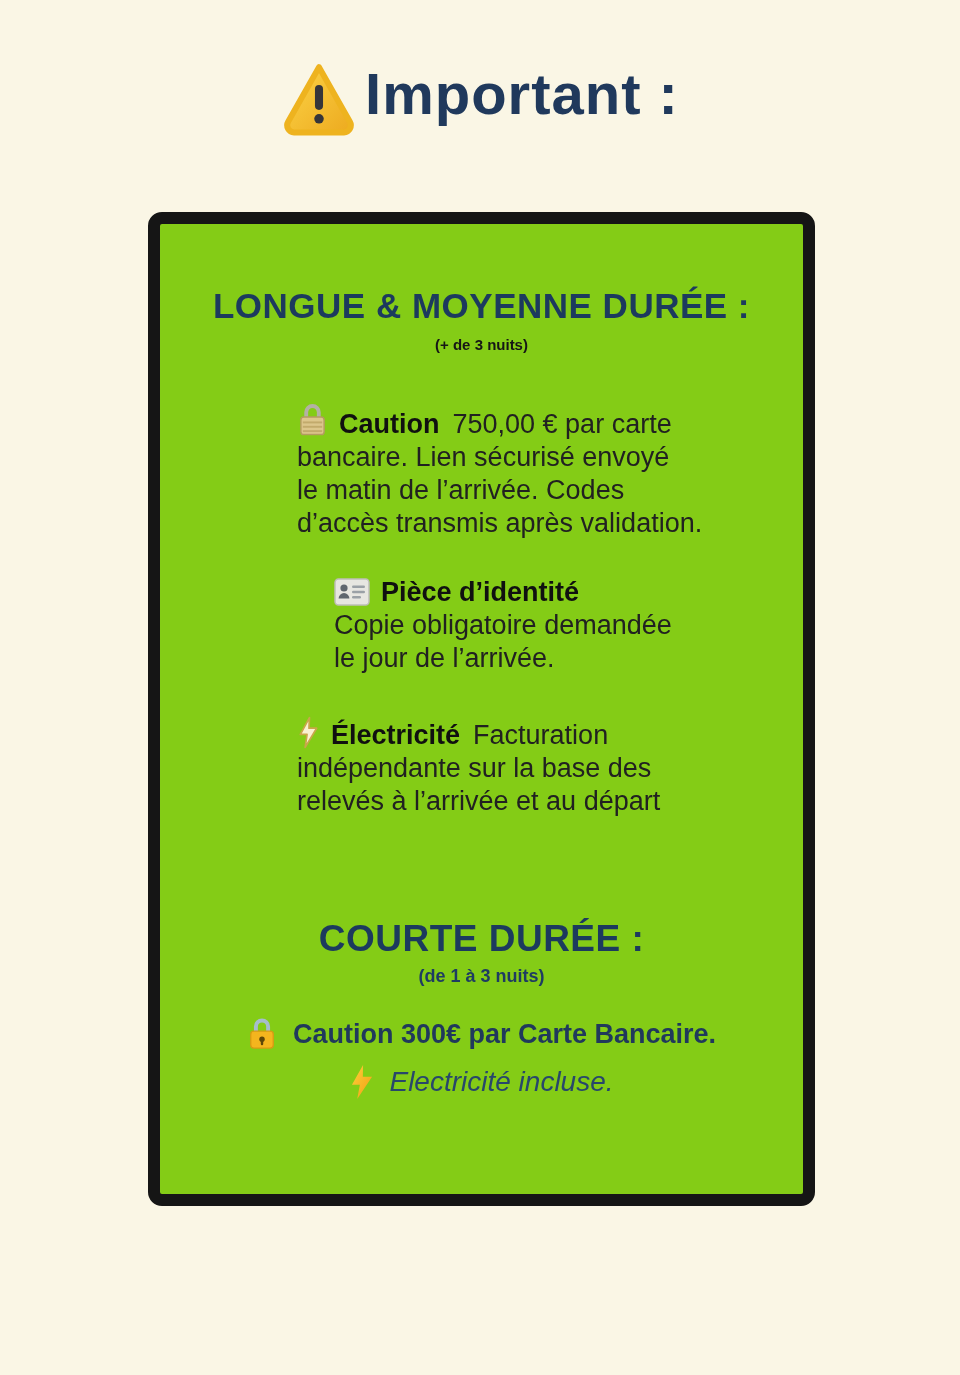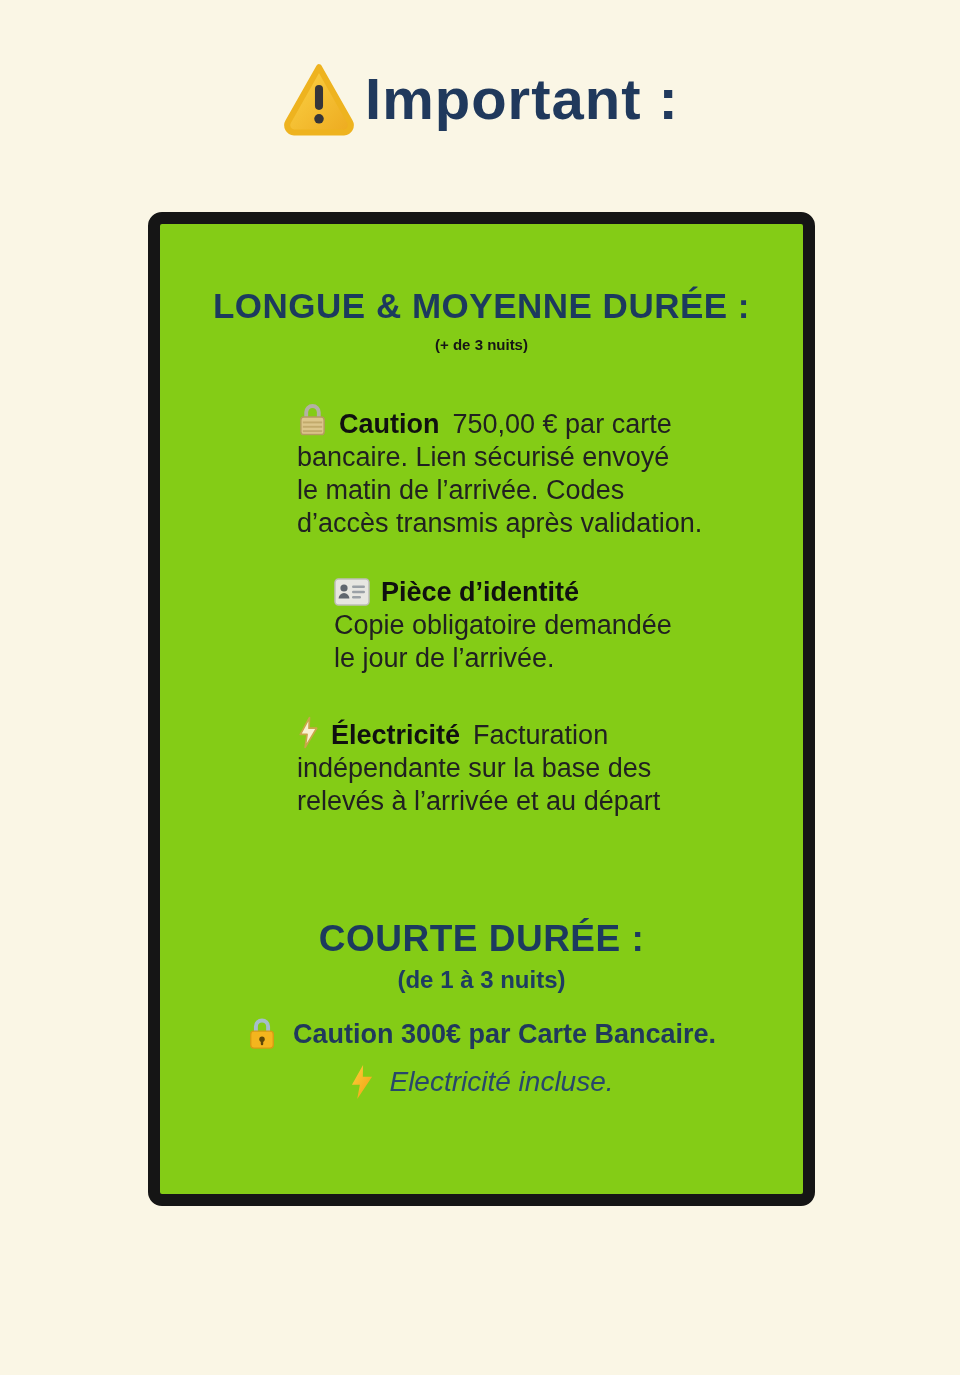--- a/index.html
+++ b/index.html
@@ -4,36 +4,36 @@
 <style>
   html,body{margin:0;padding:0;}
   body{
     width:960px;height:1375px;position:relative;overflow:hidden;
     background:#faf6e5;
     font-family:"Liberation Sans",sans-serif;
   }
   
   .title-row{
     position:absolute;top:60px;left:0;width:100%;
-    display:flex;justify-content:center;align-items:center;gap:8px;
+    display:flex;justify-content:center;align-items:flex-start;gap:8px;
   }
   .warn-icon svg{width:76px;height:76px;display:block;}
   .page-title{
     margin:0;font-size:58px;font-weight:bold;color:#20395c;letter-spacing:1px;
   }
   
   .card{
     position:absolute;left:148px;top:212px;width:643px;height:970px;
     background:#84cc16;border:12px solid #151515;border-radius:14px;
   }
   .center{position:absolute;left:0;width:100%;text-align:center;margin:0;}
   .h-long{top:62px;font-size:35px;font-weight:bold;color:#1c3a5e;letter-spacing:.5px;}
   .sub-long{top:112px;font-size:15px;font-weight:bold;color:#161616;}
   .h-short{top:694px;font-size:37px;font-weight:bold;color:#1c3a5e;letter-spacing:.5px;}
-  .sub-short{top:742px;font-size:24px;font-weight:bold;color:#1e3c62;}
+  .sub-short{top:742px;font-size:18px;font-weight:bold;color:#1e3c62;}
   
   .para{
     position:absolute;left:137px;width:470px;
     font-size:27px;line-height:33px;color:#212121;
   }
   .para .line{white-space:nowrap;}
   .para strong{font-weight:bold;color:#101010;}
   .rest{margin-left:13px;}
   .p-deposit{top:178px;}
   .p-identity{top:352px;margin-left:37px;}

